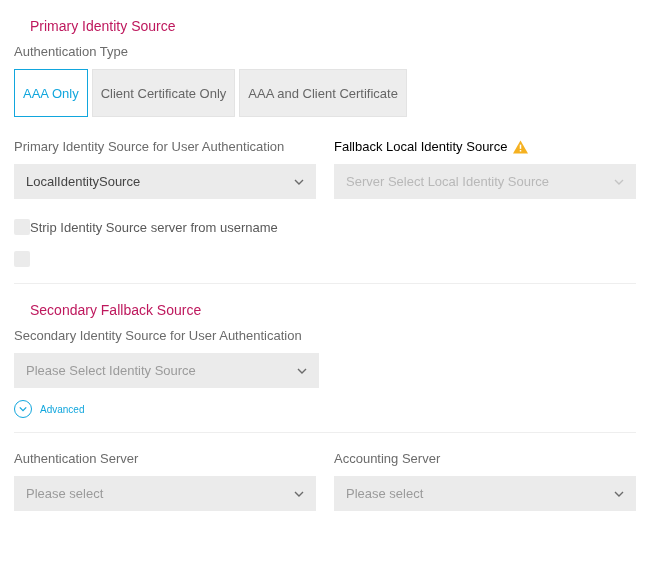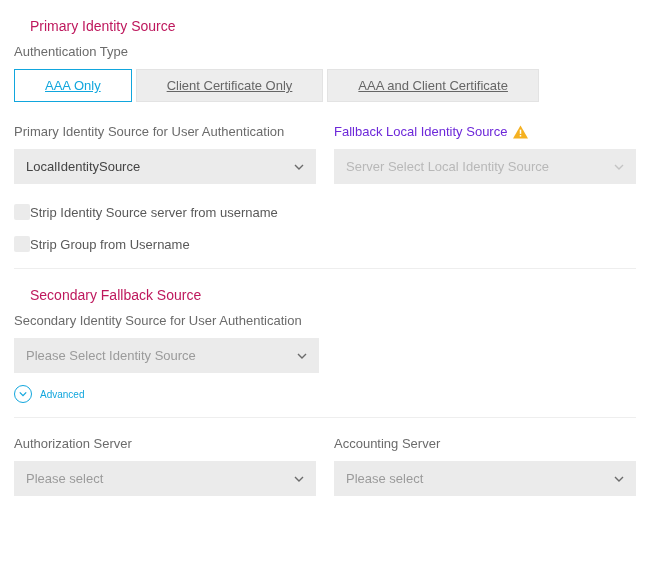--- a/index.html
+++ b/index.html
@@ -16,37 +16,36 @@
     font-size: 14px;
     font-weight: 400;
     color: #be185d;
     margin: 6px 0 10px 16px;
   }
   .field-label {
     font-size: 13px;
     color: #6b6b6b;
     margin: 0 0 10px 0;
   }
-  .field-label.disabled { color: #6d28d9; }
+  .field-label.disabled { color: #000000; }
 
   
   .seg-row { display: flex; gap: 4px; margin-bottom: 22px; }
   .seg-btn {
-    height: 33px;
-    padding: 0 30px;
+    height: 48px;
+    padding: 0 8px;
     font-size: 13px;
     display: inline-flex;
     align-items: center;
     justify-content: center;
     border: 1px solid #e3e3e3;
     background: #ededed;
     color: #666;
     cursor: pointer;
     user-select: none;
-    text-decoration: underline;
   }
   .seg-btn.selected {
     background: #ffffff;
     color: #11a6dd;
     border: 1px solid #11a6dd;
   }
 
   
   .row { display: flex; gap: 18px; margin-bottom: 20px; }
   .col { flex: 1; min-width: 0; }
@@ -145,21 +144,20 @@
     </div>
   </div>
 </div>
 
 <div class="check-row">
   <span class="checkbox"></span>
   <span>Strip Identity Source server from username</span>
 </div>
 <div class="check-row">
   <span class="checkbox"></span>
-  <span>Strip Group from Username</span>
 </div>
 
 <div class="divider"></div>
 
 <div class="section-heading">Secondary Fallback Source</div>
 <div class="field-label">Secondary Identity Source for User Authentication</div>
 <div style="width:49%;">
   <div class="select" style="color:#9b9b9b">
     <span class="val">Please Select Identity Source</span>
     <span class="chev">
@@ -176,21 +174,21 @@
         <path d="M1 3 L5 7 L9 3" fill="none" stroke="#11a6dd" stroke-width="1.6"></path>
       </svg>
   </span>
   <span>Advanced</span>
 </div>
 
 <div class="divider"></div>
 
 <div class="row" style="margin-bottom:4px;">
   <div class="col">
-    <div class="field-label">Authorization Server</div>
+    <div class="field-label">Authentication Server</div>
     <div class="select" style="color:#9b9b9b">
       <span class="val">Please select</span>
       <span class="chev">
         <svg viewBox="0 0 10 10" width="10" height="10">
             <path d="M1 3 L5 7 L9 3" fill="none" stroke="#6b6b6b" stroke-width="1.4"></path>
           </svg>
       </span>
     </div>
   </div>
   <div class="col">

